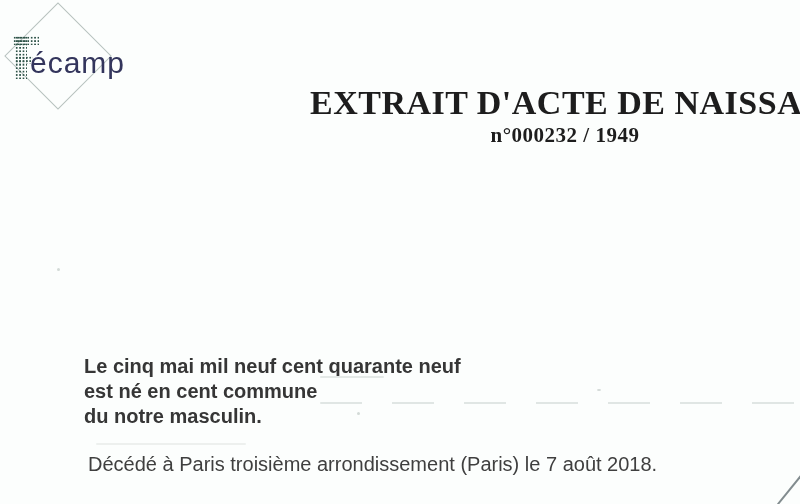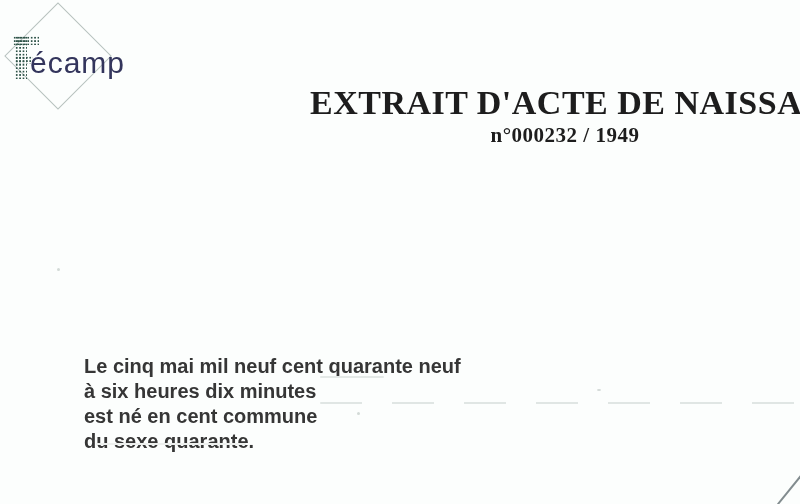--- a/index.html
+++ b/index.html
@@ -117,25 +117,25 @@
     <span class="logo-text">écamp</span>
   </div>
 
   <div class="title-block">
     <div class="doc-title">EXTRAIT D'ACTE DE NAISSANCE</div>
     <div class="act-number">n°000232 / 1949</div>
   </div>
 
   <div class="body-block">
     <div>Le cinq mai mil neuf cent quarante neuf</div>
-    <div>à six heures dix minutes</div>
     <div>est né en cent commune</div>
-    <div>du sexe quarante.</div>
+    <div>du notre masculin.</div>
   </div>
 
+  <div class="death-line">Décédé à Paris troisième arrondissement (Paris) le 7 août 2018.</div>
 
   <div class="streak streak-1"></div>
   <div class="streak streak-2"></div>
   <div class="streak streak-3"></div>
   <div class="speck speck-1"></div>
   <div class="speck speck-2"></div>
   <div class="speck speck-3"></div>
   <div class="corner-mark"></div>
 
 </div>

